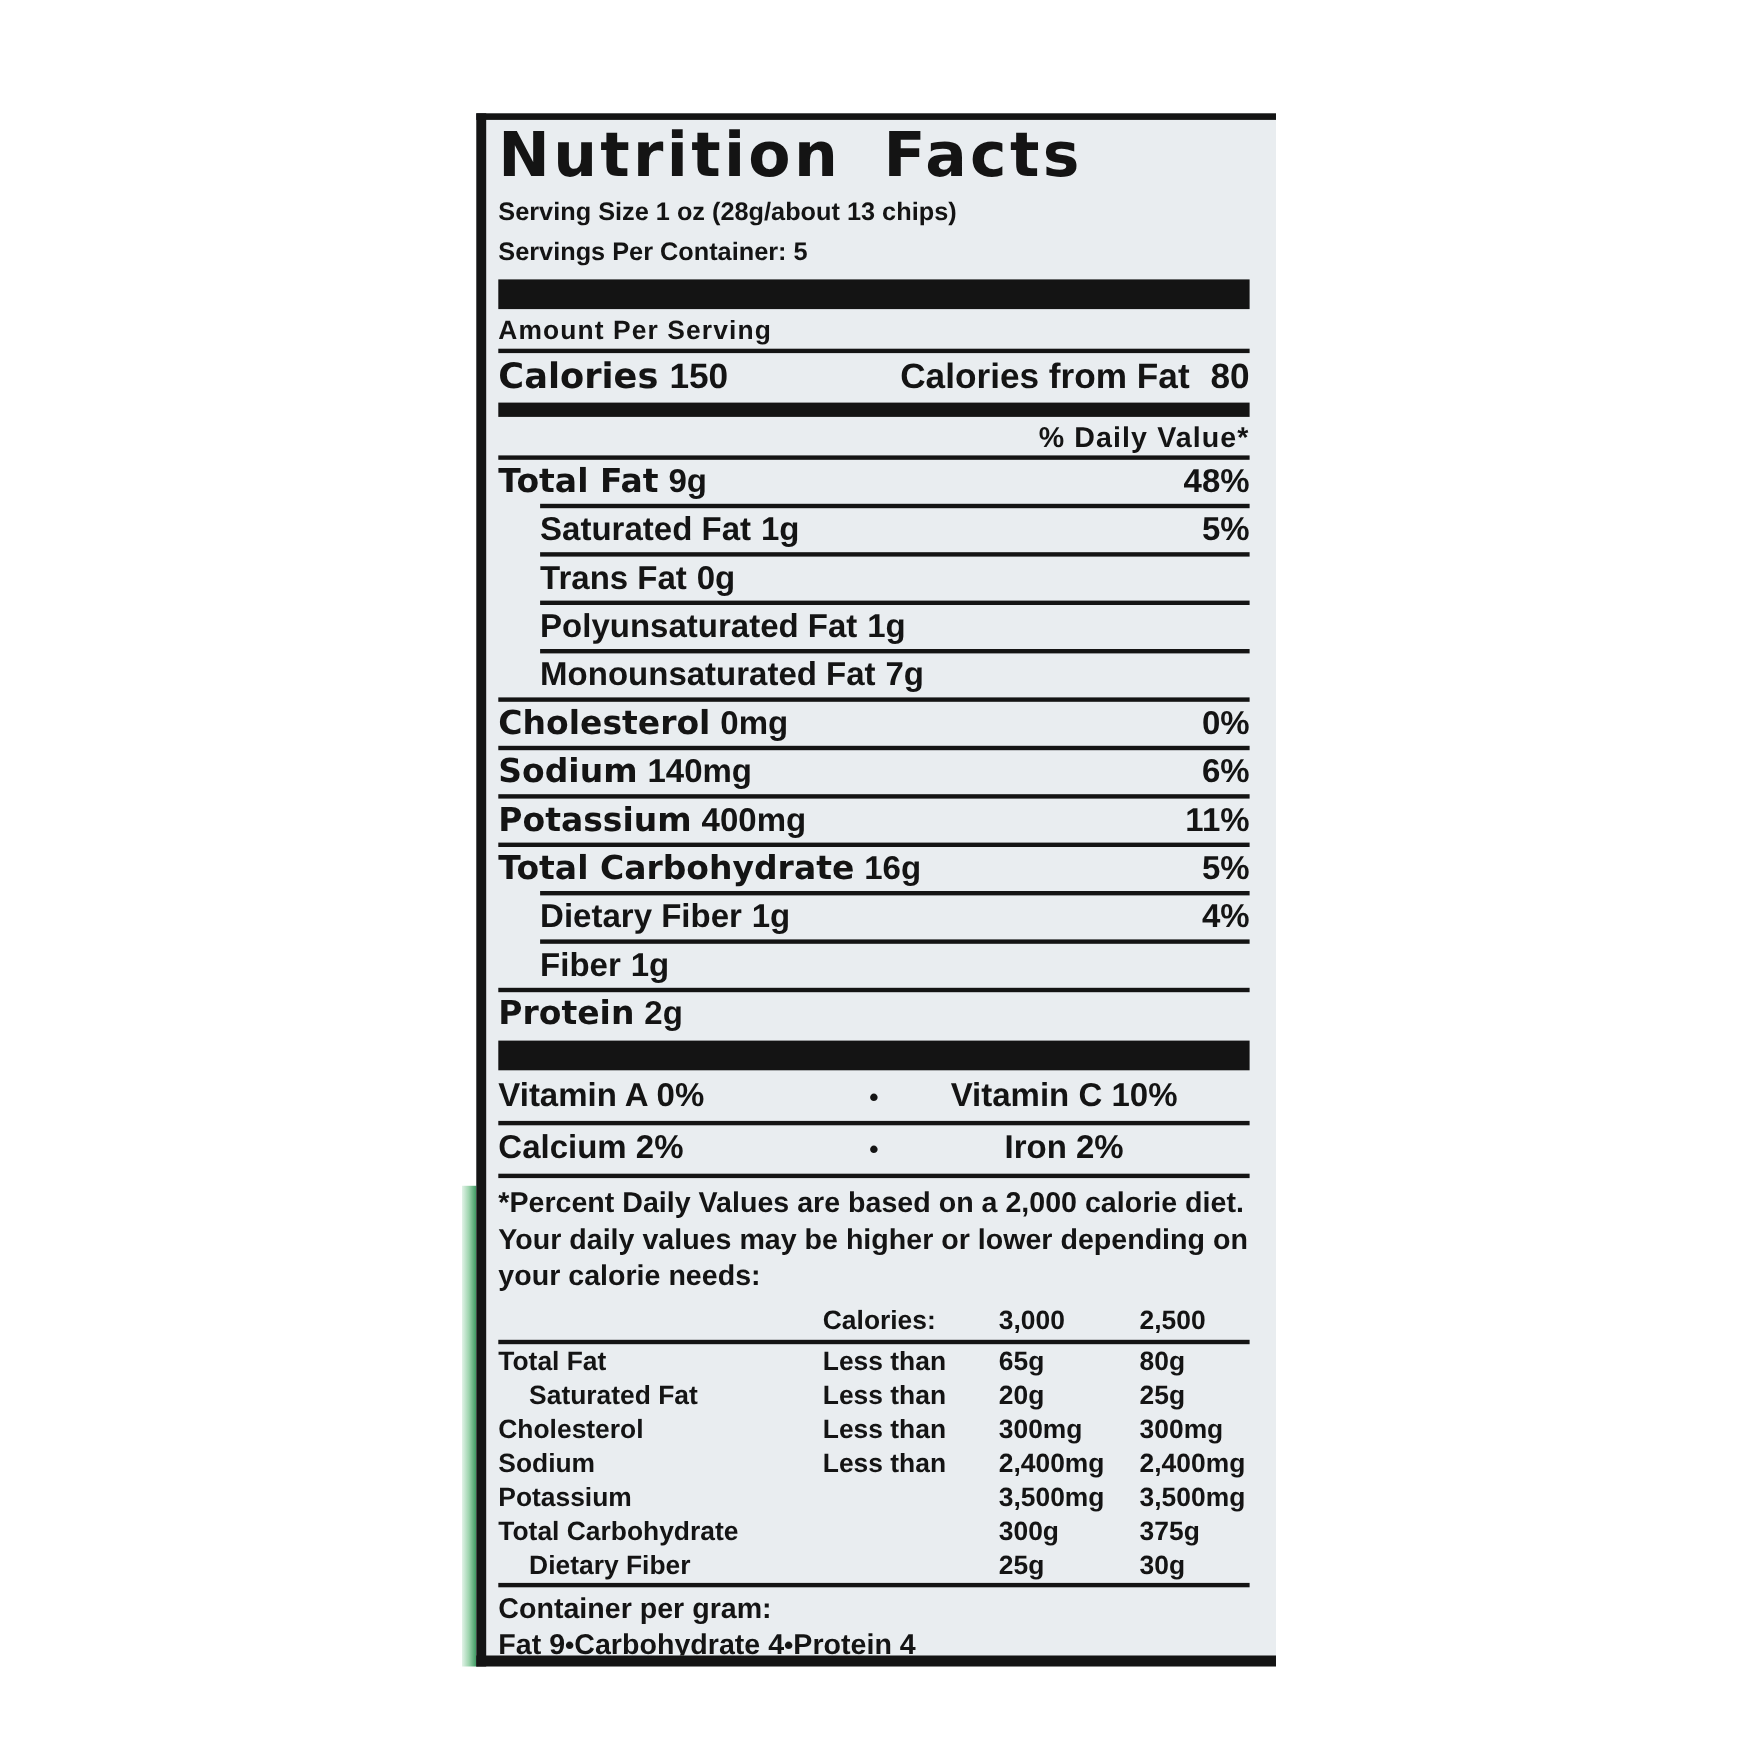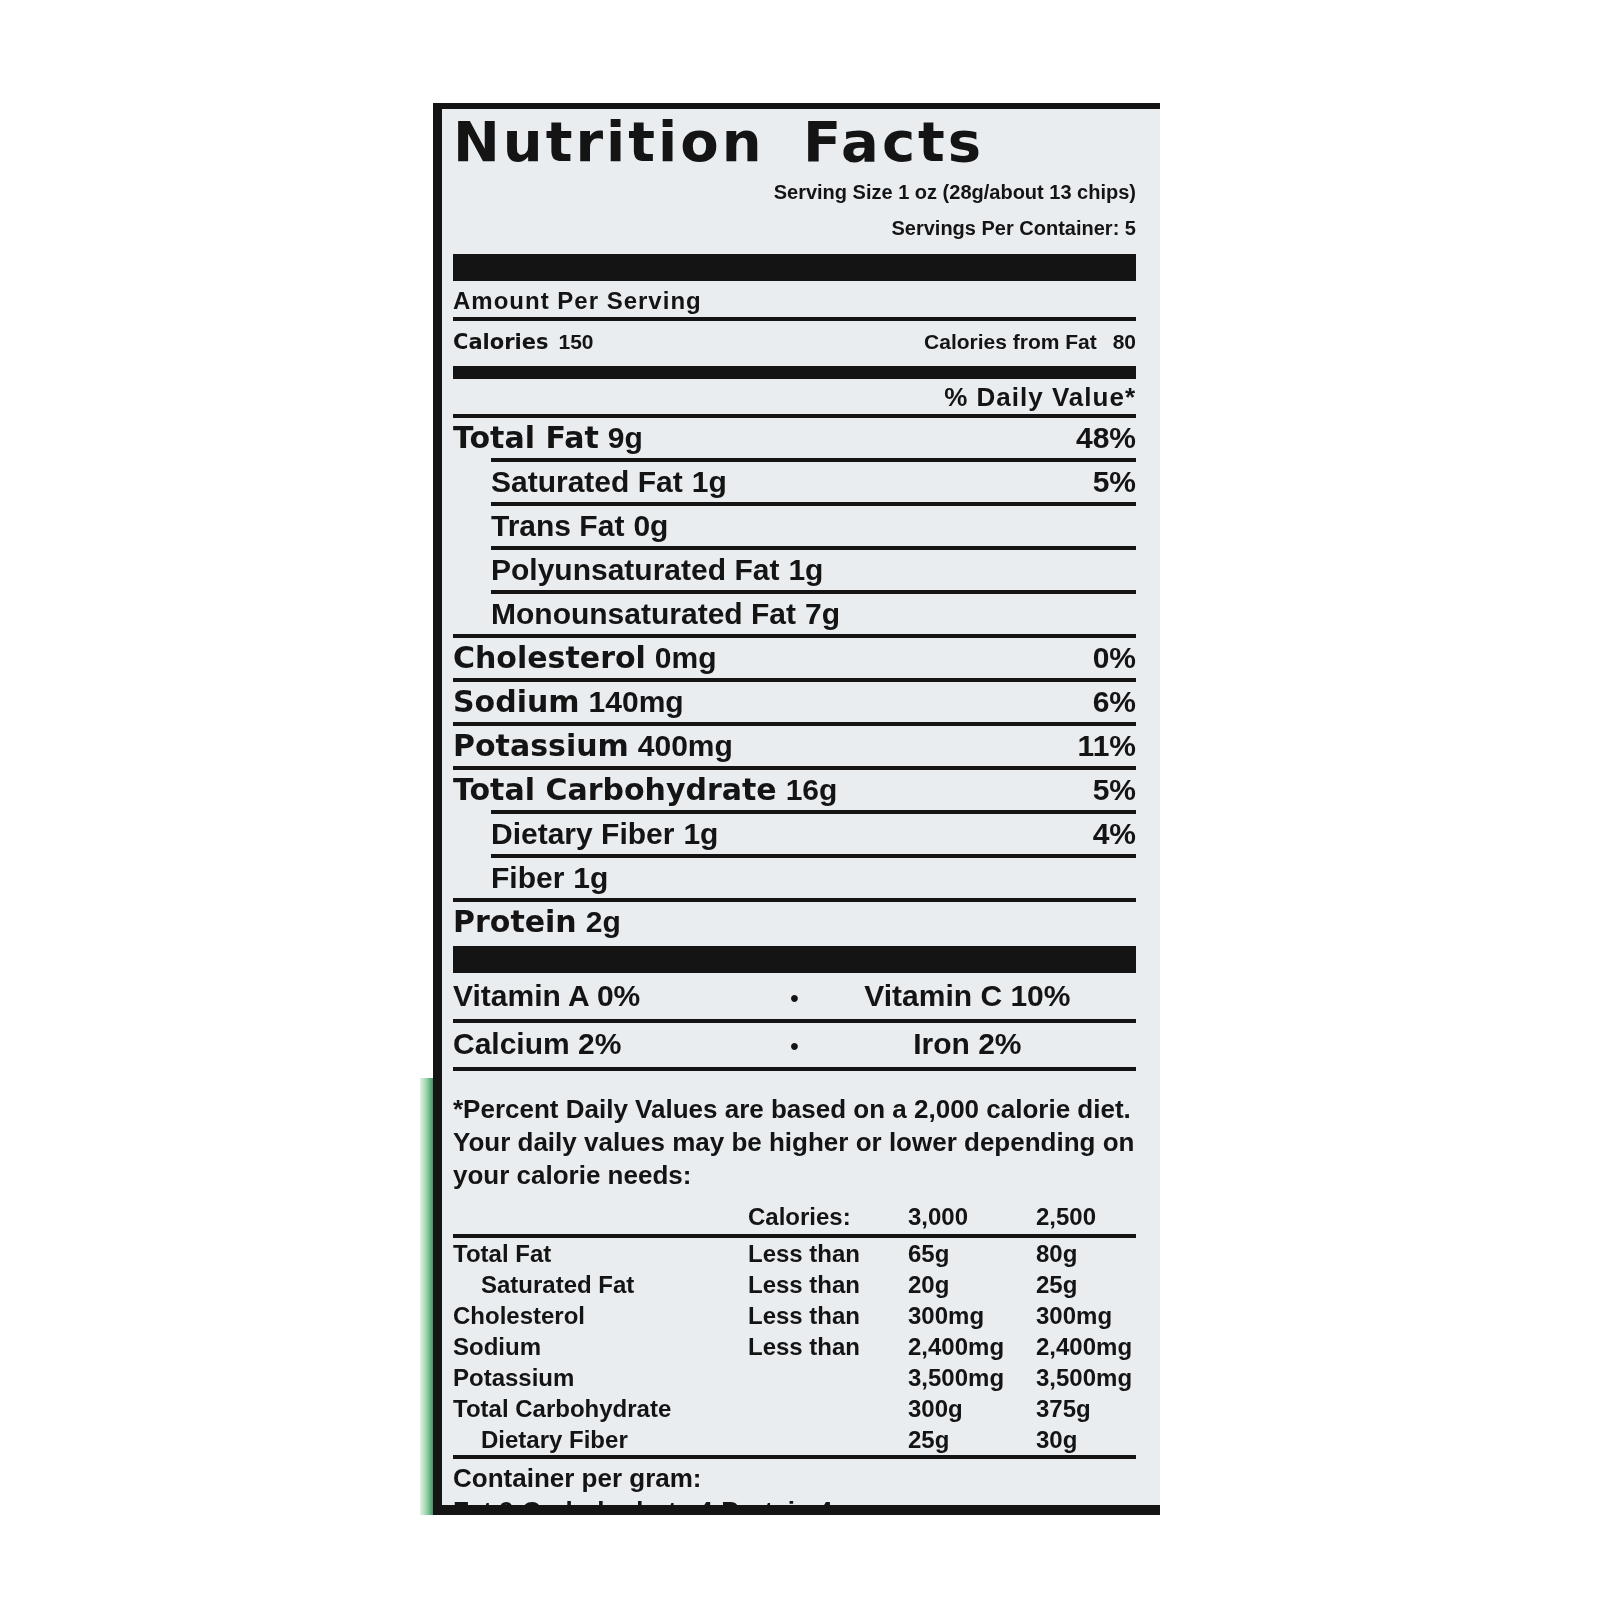--- a/index.html
+++ b/index.html
@@ -6,42 +6,42 @@
   .canvas{position:relative;width:1600px;height:1600px;background:#ffffff;overflow:hidden;}
   .green-strip{position:absolute;left:420px;top:1078px;width:14px;height:437px;
     background:linear-gradient(to right,#e2f3e8 0%,#9ed4ae 45%,#2e8f55 100%);}
   .label{position:absolute;left:433px;top:103px;width:727px;height:1412px;box-sizing:border-box;
     background:#e9edf0;color:#141414;
     border-left:9px solid #141414;border-top:6px solid #141414;border-bottom:10px solid #141414;
     padding:2px 24px 0 11px;
     font-family:"Liberation Sans",sans-serif;font-weight:bold;overflow:hidden;}
   .title{font-family:"DejaVu Sans",sans-serif;font-size:56px;line-height:1.12;
     letter-spacing:3px;word-spacing:16px;white-space:nowrap;}
-  .serv{font-size:20px;line-height:36px;text-align:right;}
+  .serv{font-size:23px;line-height:36px;}
   .bar{background:#141414;}
   .bar.thick{height:27px;margin:8px 0 4px;}
   .bar.thick2{height:27px;margin:4px 0 2px;}
   .bar.med{height:13px;margin:3px 0 2px;}
   .rule{height:4px;background:#141414;}
   .rule.ind{margin-left:38px;}
   .aps{font-size:24px;line-height:32px;letter-spacing:1px;}
-  .calrow{display:flex;align-items:flex-end;font-size:21px;line-height:42px;}
+  .calrow{display:flex;align-items:flex-end;font-size:32px;line-height:42px;}
   .heavy{font-family:"DejaVu Sans",sans-serif;}
   .amt{margin-left:10px;}
   .calff{margin-left:auto;}
   .dvh{font-size:26px;line-height:33px;text-align:right;letter-spacing:1px;}
   .nrow{display:flex;align-items:baseline;font-size:30px;line-height:40px;}
   .nrow.sub{padding-left:38px;}
   .namt{margin-left:9px;}
   .ndv{margin-left:auto;}
   .vrow{display:flex;align-items:baseline;font-size:30px;line-height:42px;}
   .vleft{flex:1;}
   .vright{flex:1;text-align:center;}
   .bullet{font-size:24px;}
-  .footnote{font-size:26px;line-height:33px;margin-top:22px;}
+  .footnote{font-size:26px;line-height:33px;margin-top:6px;}
   .ft{margin-top:8px;font-size:24px;}
   .frow{display:grid;grid-template-columns:295px 160px 128px 1fr;line-height:31px;align-items:baseline;}
   .fhead{line-height:34px;}
   .find{padding-left:28px;}
   .cpg-label{font-size:26px;line-height:31px;margin-top:4px;}
   .cpg-row{display:flex;align-items:baseline;
     font-size:26px;line-height:34px;padding:0 6px 6px 0;}
 </style>
 </head>
 <body>

